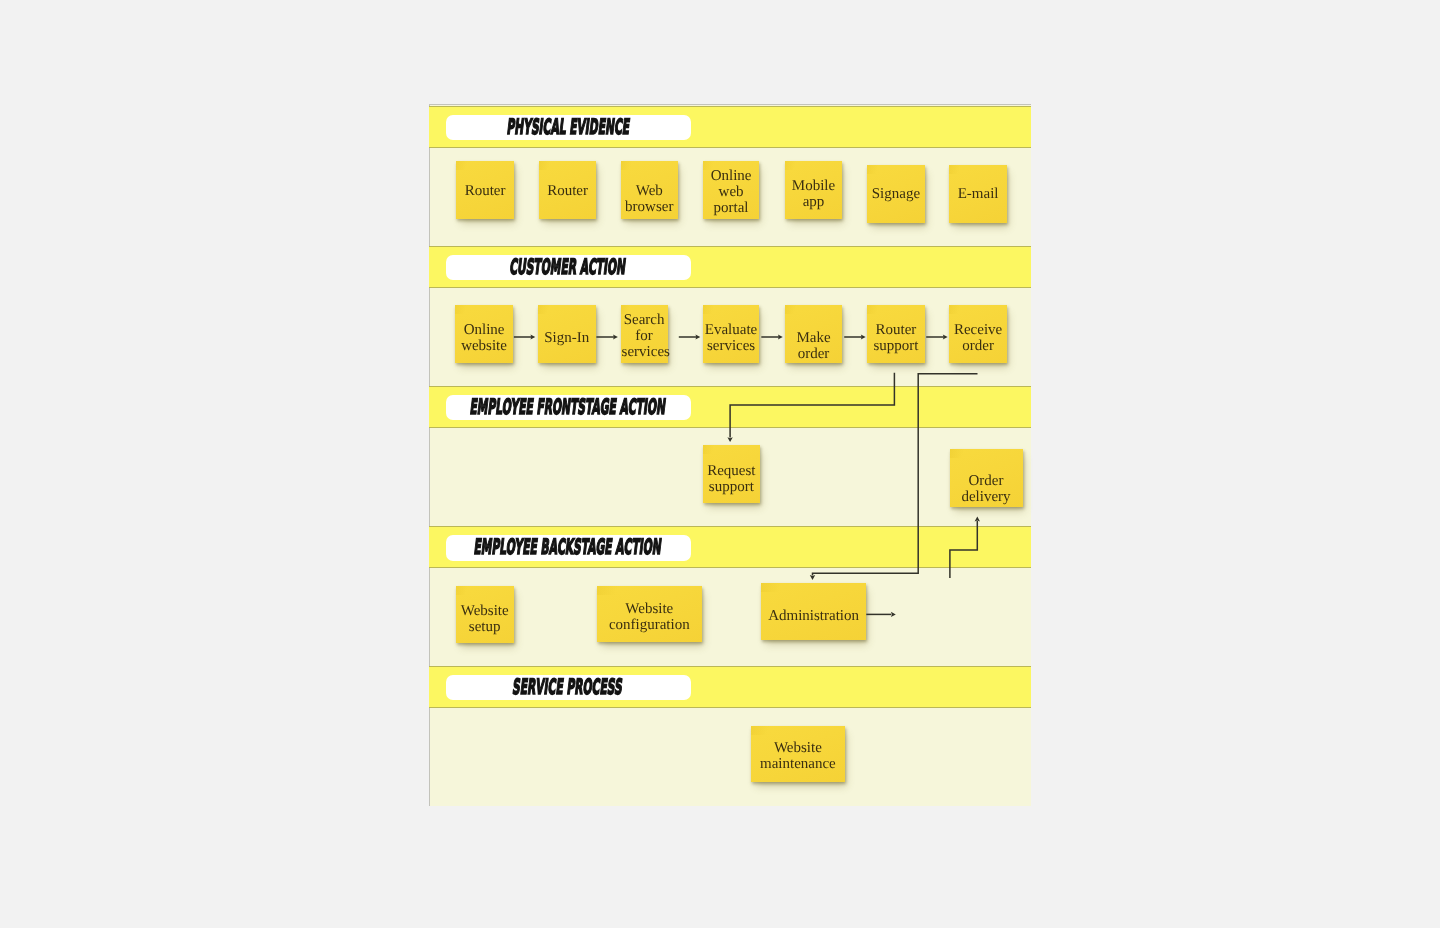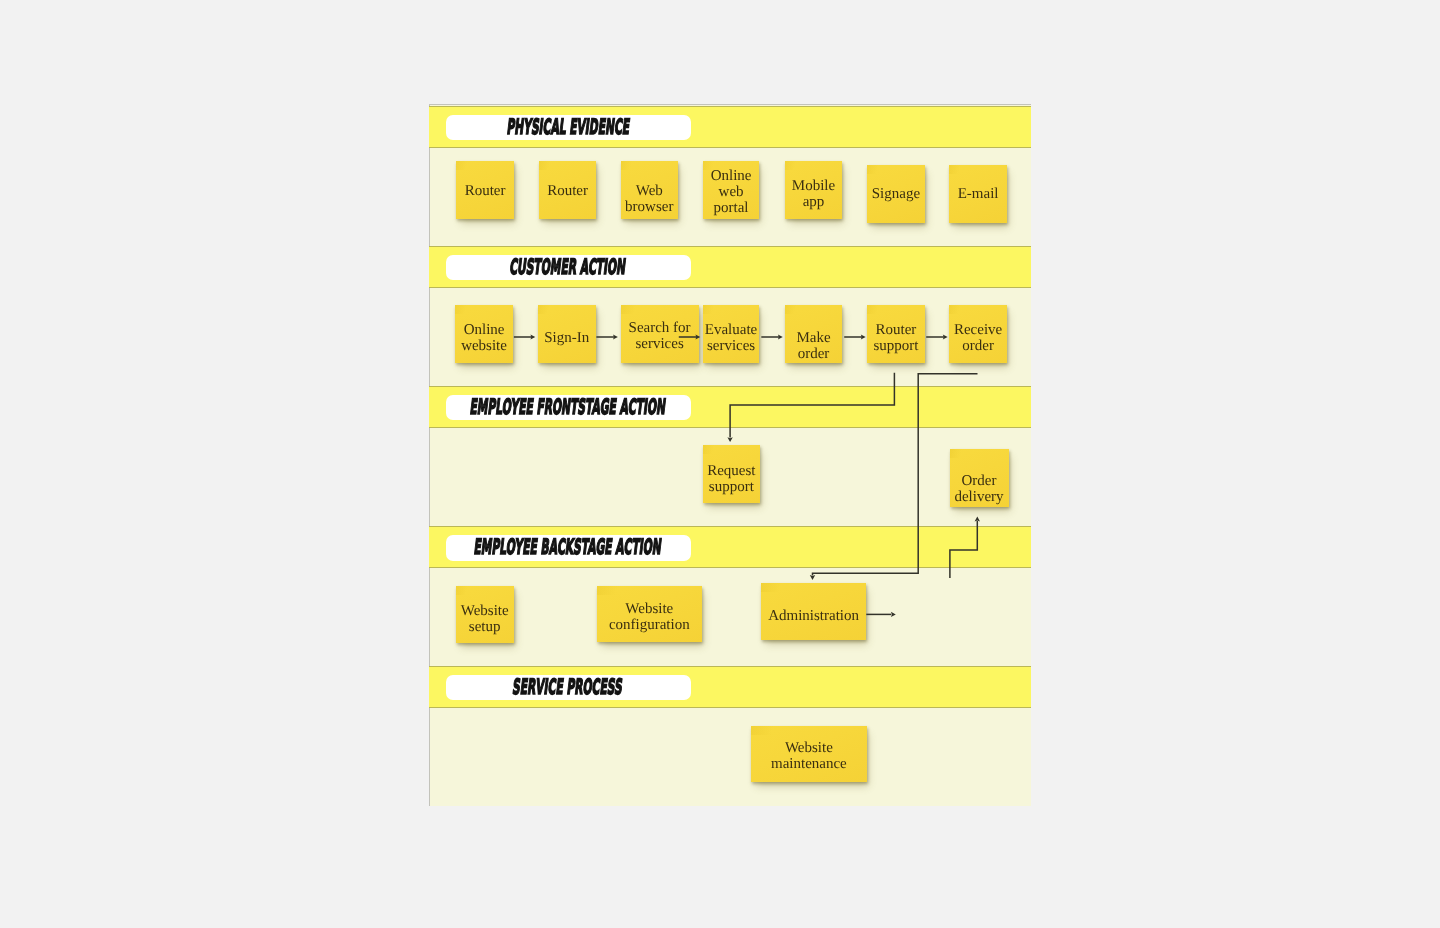--- a/index.html
+++ b/index.html
@@ -81,54 +81,54 @@
   <div class="note" style="left:519.3px;top:60.4px;width:57.6px;height:58px">
       <span>E-mail</span>
     </div>
 
   <div class="note" style="left:25.4px;top:200.4px;width:57.3px;height:58px;padding-top:7px">
       <span>Online website</span>
     </div>
   <div class="note" style="left:107.5px;top:200.4px;width:58.4px;height:58px;padding-top:7px">
       <span>Sign-In</span>
     </div>
-  <div class="note" style="left:190.6px;top:200.4px;width:78px;height:58px;padding-top:4px">
+  <div class="note" style="left:190.6px;top:200.4px;width:47px;height:58px;padding-top:4px">
       <span>Search for services</span>
     </div>
   <div class="note" style="left:272.8px;top:200.4px;width:56.5px;height:58px;padding-top:7px">
       <span>Evaluate services</span>
     </div>
   <div class="note" style="left:354.6px;top:200.4px;width:57.9px;height:58px;padding-top:24px">
       <span>Make order</span>
     </div>
   <div class="note" style="left:437.2px;top:200.4px;width:57.5px;height:58px;padding-top:7px">
       <span>Router support</span>
     </div>
   <div class="note" style="left:519.3px;top:200.4px;width:57.6px;height:58px;padding-top:7px">
       <span>Receive order</span>
     </div>
 
   <div class="note" style="left:272.5px;top:340.3px;width:57.6px;height:57.6px;padding-top:10px">
       <span>Request support</span>
     </div>
-  <div class="note" style="left:519.5px;top:344.3px;width:59px;height:57.8px;padding-top:21px">
+  <div class="note" style="left:519.5px;top:344.3px;width:73px;height:57.8px;padding-top:21px">
       <span>Order delivery</span>
     </div>
 
   <div class="note" style="left:25.8px;top:480.8px;width:57.8px;height:57.5px;padding-top:9px">
       <span>Website setup</span>
     </div>
   <div class="note" style="left:166.8px;top:480.9px;width:105px;height:56.4px;padding-top:6px">
       <span>Website configuration</span>
     </div>
   <div class="note" style="left:331.2px;top:477.7px;width:104.8px;height:57.3px;padding-top:10px">
       <span>Administration</span>
     </div>
 
-  <div class="note" style="left:320.9px;top:621.4px;width:116px;height:56.1px;padding-top:4px">
+  <div class="note" style="left:320.9px;top:621.4px;width:94px;height:56.1px;padding-top:4px">
       <span>Website maintenance</span>
     </div>
 </div>
 
 <svg id="conn" viewBox="0 0 1440 928" width="1440" height="928">
     <g>
       <path d="M 513.9 337 H 533.2" fill="none" stroke="#33332a" stroke-width="1.5" stroke-linecap="butt" stroke-linejoin="miter"></path>
       <polygon points="535.3,337 530.4,334.4 531.4,337 530.4,339.6" fill="#33332a"></polygon>
     </g>
     <g>

